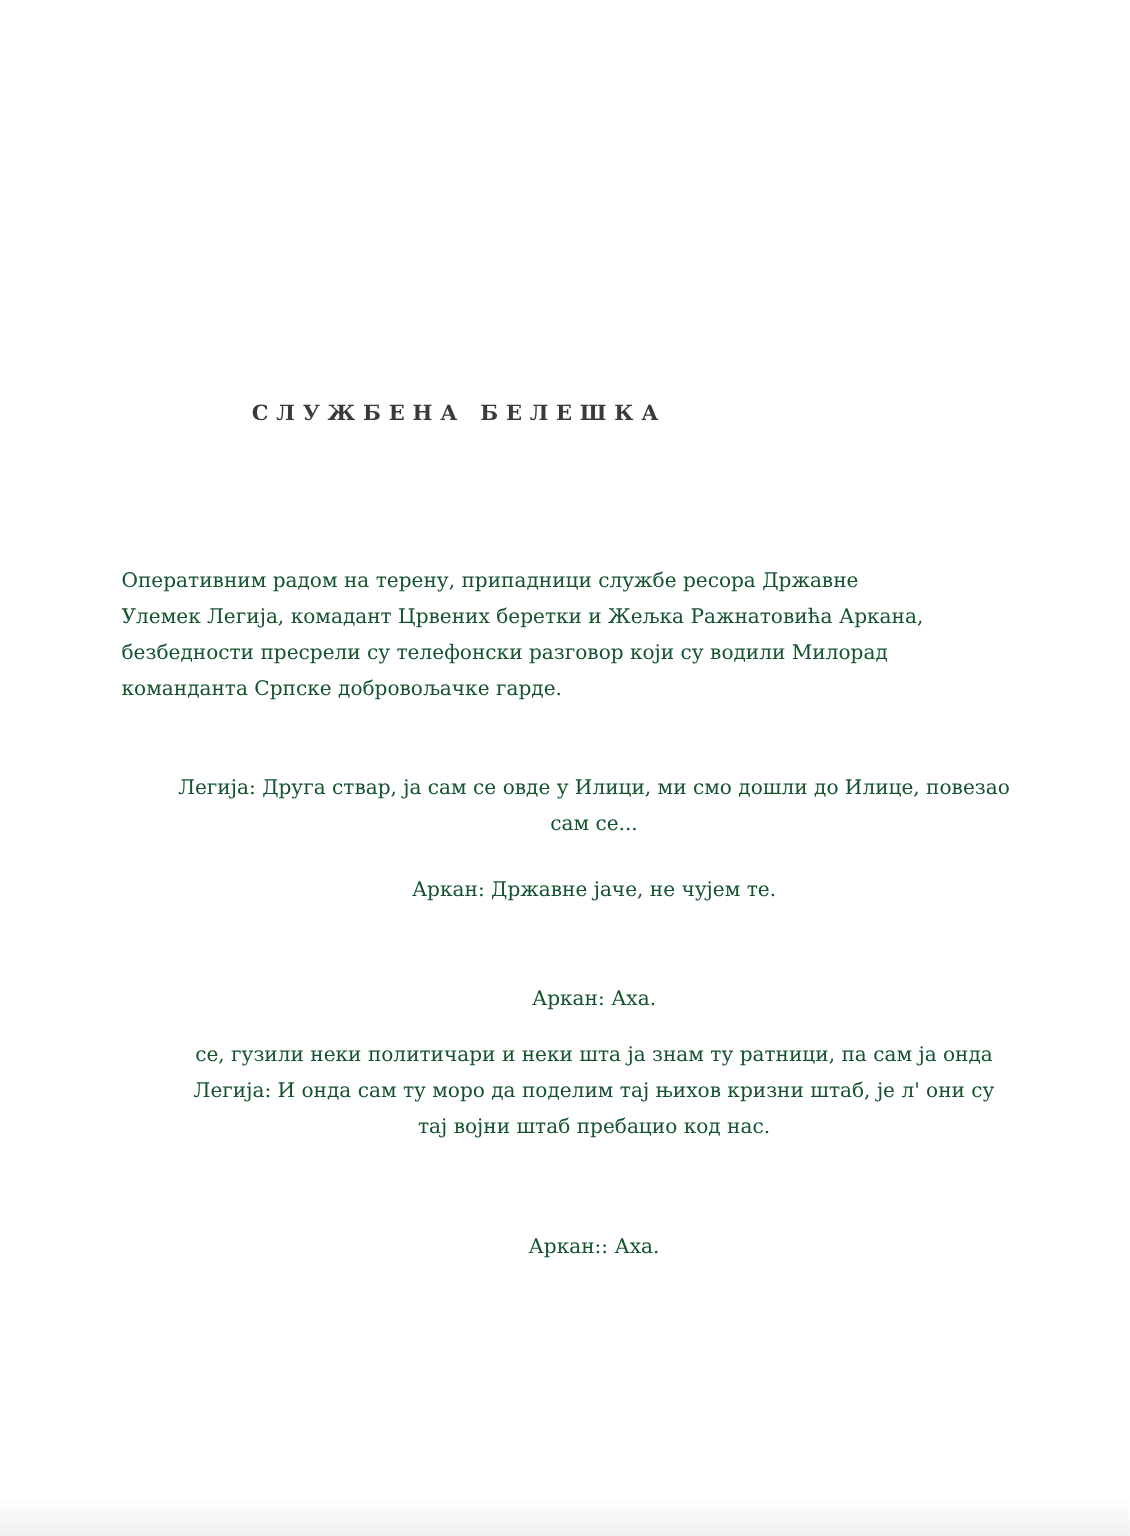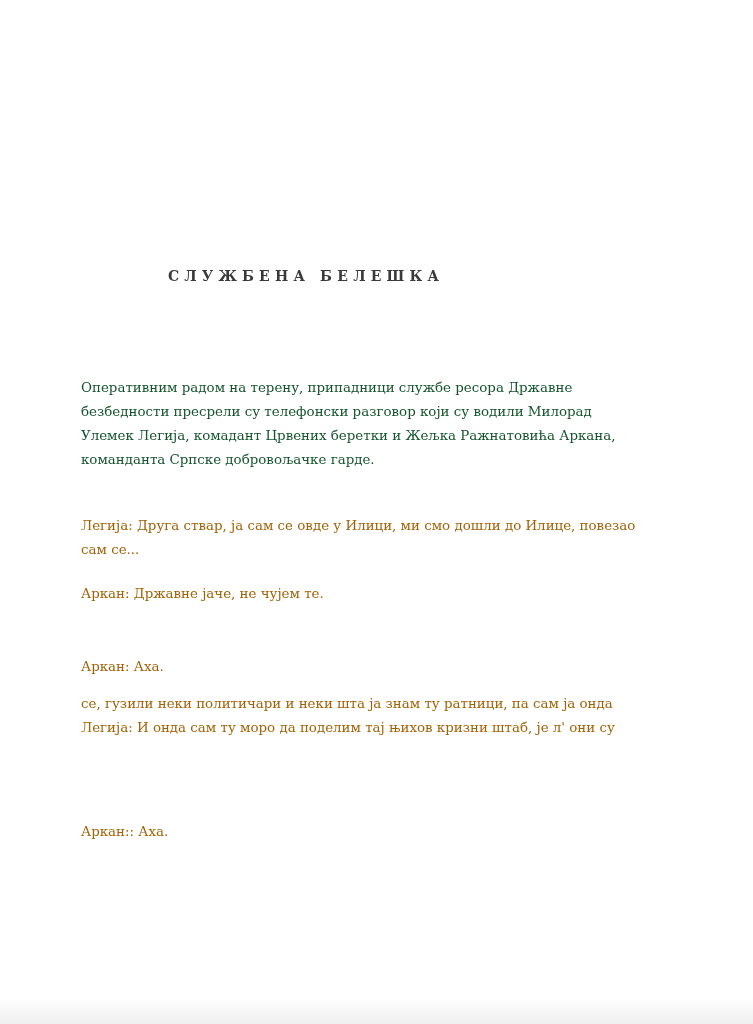--- a/index.html
+++ b/index.html
@@ -51,61 +51,63 @@
     .intro .line {
       display: block;
       white-space: nowrap;
     }
     .dialogue {
       position: absolute;
       left: 81px;
       width: 630px;
       font-size: 13.4px;
       line-height: 24px;
-      color: #a16207;
+      color: #14532d;
+      text-align: center;
     }
     .dialogue .line {
       display: block;
       white-space: nowrap;
     }
     .speaker {
       font-weight: normal;
     }
   </style>
 </head>
 <body>
 
 <div class="page">
 
   <div class="title">СЛУЖБЕНА БЕЛЕШКА</div>
 
   <div class="intro">
     <span class="line">Оперативним радом на терену, припадници службе ресора Државне</span>
+    <span class="line">Улемек Легија, комадант Црвених беретки и Жељка Ражнатовића Аркана,</span>
     <span class="line">безбедности пресрели су телефонски разговор који су водили Милорад</span>
-    <span class="line">Улемек Легија, комадант Црвених беретки и Жељка Ражнатовића Аркана,</span>
     <span class="line">команданта Српске добровољачке гарде.</span>
   </div>
 
   <div class="dialogue" style="top:514px;">
     <span class="line"><span class="speaker">Легија:</span> <span>Друга ствар, ја сам се овде у Илици, ми смо дошли до Илице, повезао</span></span>
     <span class="line">сам се...</span>
   </div>
 
   <div class="dialogue" style="top:582px;">
     <span class="line"><span class="speaker">Аркан:</span> <span>Државне јаче, не чујем те.</span></span>
   </div>
 
 
   <div class="dialogue" style="top:655px;">
     <span class="line"><span class="speaker">Аркан:</span> <span>Аха.</span></span>
   </div>
 
   <div class="dialogue" style="top:692px;">
     <span class="line">се, гузили неки политичари и неки шта ја знам ту ратници, па сам ја онда</span>
     <span class="line"><span class="speaker">Легија:</span> <span>И онда сам ту моро да поделим тај њихов кризни штаб, је л' они су</span></span>
+    <span class="line">тај војни штаб пребацио код нас.</span>
   </div>
 
   <div class="dialogue" style="top:820px;">
     <span class="line"><span class="speaker">Аркан::</span> <span>Аха.</span></span>
   </div>
 
   <div class="bottom-shade"></div>
 </div>
 
 </body></html>

